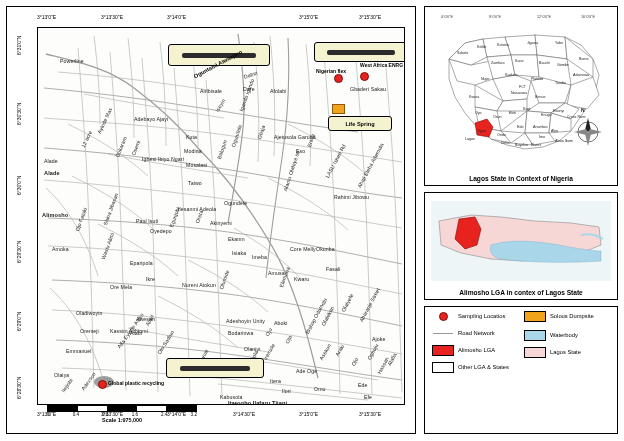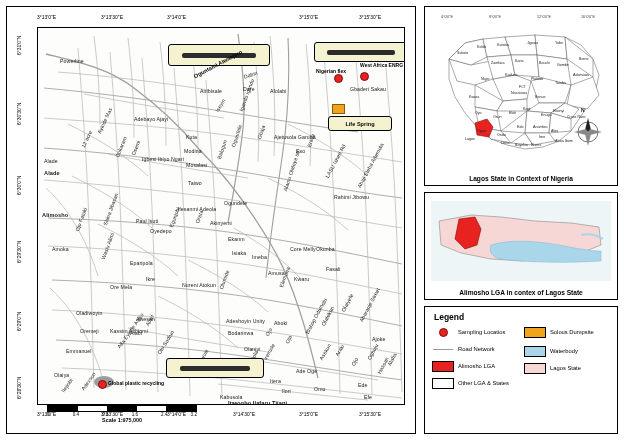--- a/index.html
+++ b/index.html
@@ -427,21 +427,20 @@
         <path d="M8,20 L40,14 L70,16 L104,20 L140,22 L168,26 L170,44 L150,52 L120,56 L92,60 L60,58 L30,52 L10,44 Z" fill="#f6d7d6" stroke="#8a8a8a" stroke-width="0.6"></path>
         <path d="M60,44 C80,38 104,40 128,44 C148,48 162,50 170,50 L170,60 C140,62 100,62 70,58 C60,56 58,50 60,44 Z" fill="#aad6ea" stroke="#7fb6d2" stroke-width="0.5"></path>
         <path d="M28,18 L44,16 L50,28 L46,44 L34,48 L24,38 Z" fill="#e8231f" stroke="#7a0f0c" stroke-width="0.6"></path>
         <path d="M150,34 C158,32 166,34 172,38" fill="none" stroke="#aad6ea" stroke-width="2"></path>
       </svg>
     </div>
     <div class="inset-cap">Alimosho LGA in contex of  Lagos  State</div>
   </div>
 
   <div id="legend">
-    <h4>Legend</h4>
     <div class="lg-cols">
       <div class="lg-col">
 
         <div class="lg-item">
           <div class="lg-sym">
               <div class="sym-dot"></div>
             </div>
           <div class="lg-txt">Sampling Locatios</div>
         </div>
 

